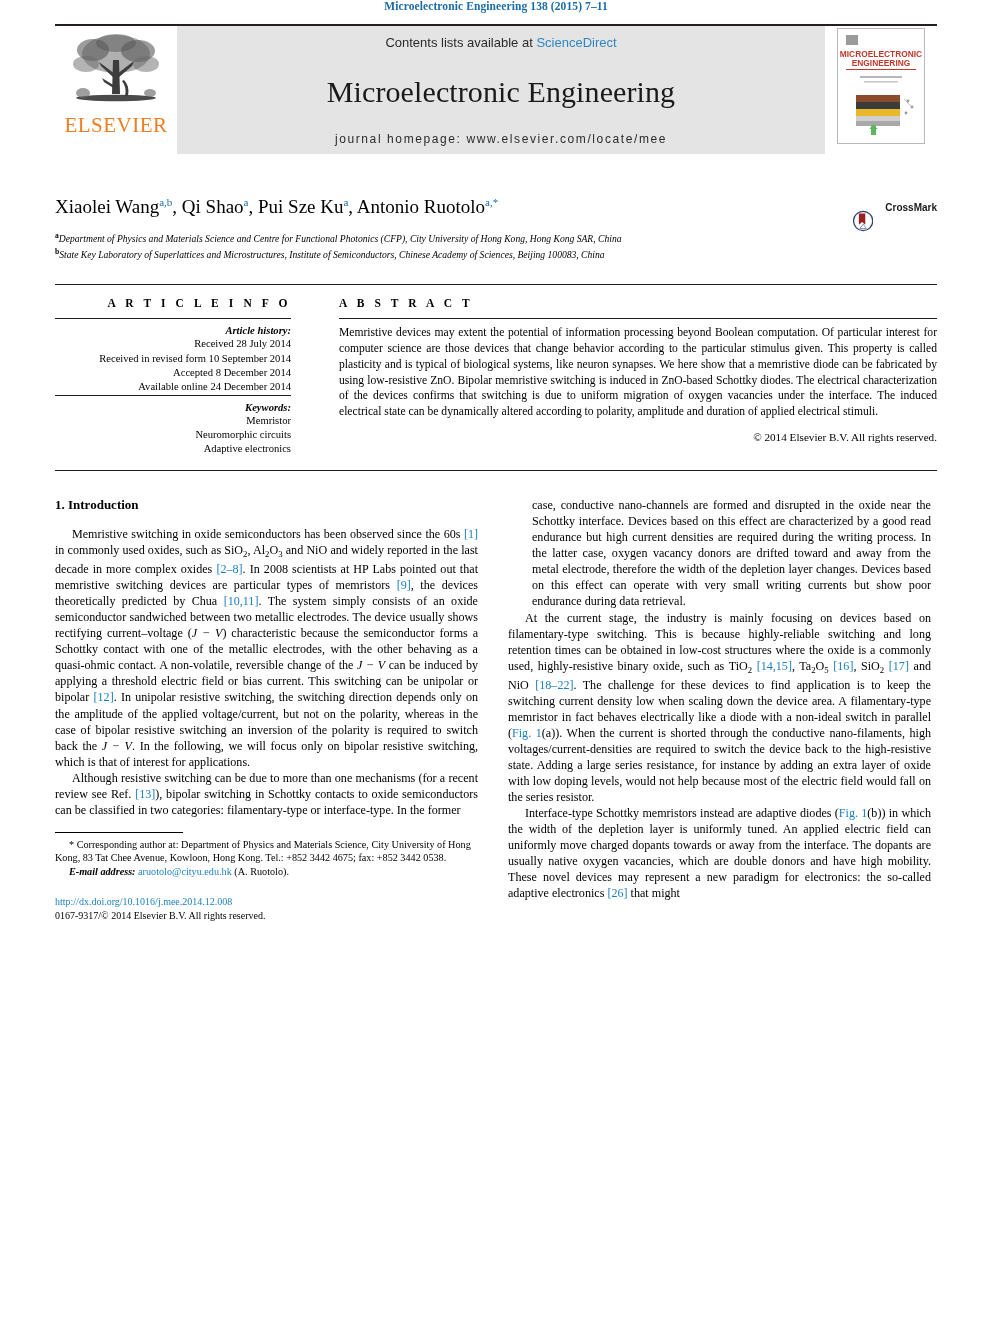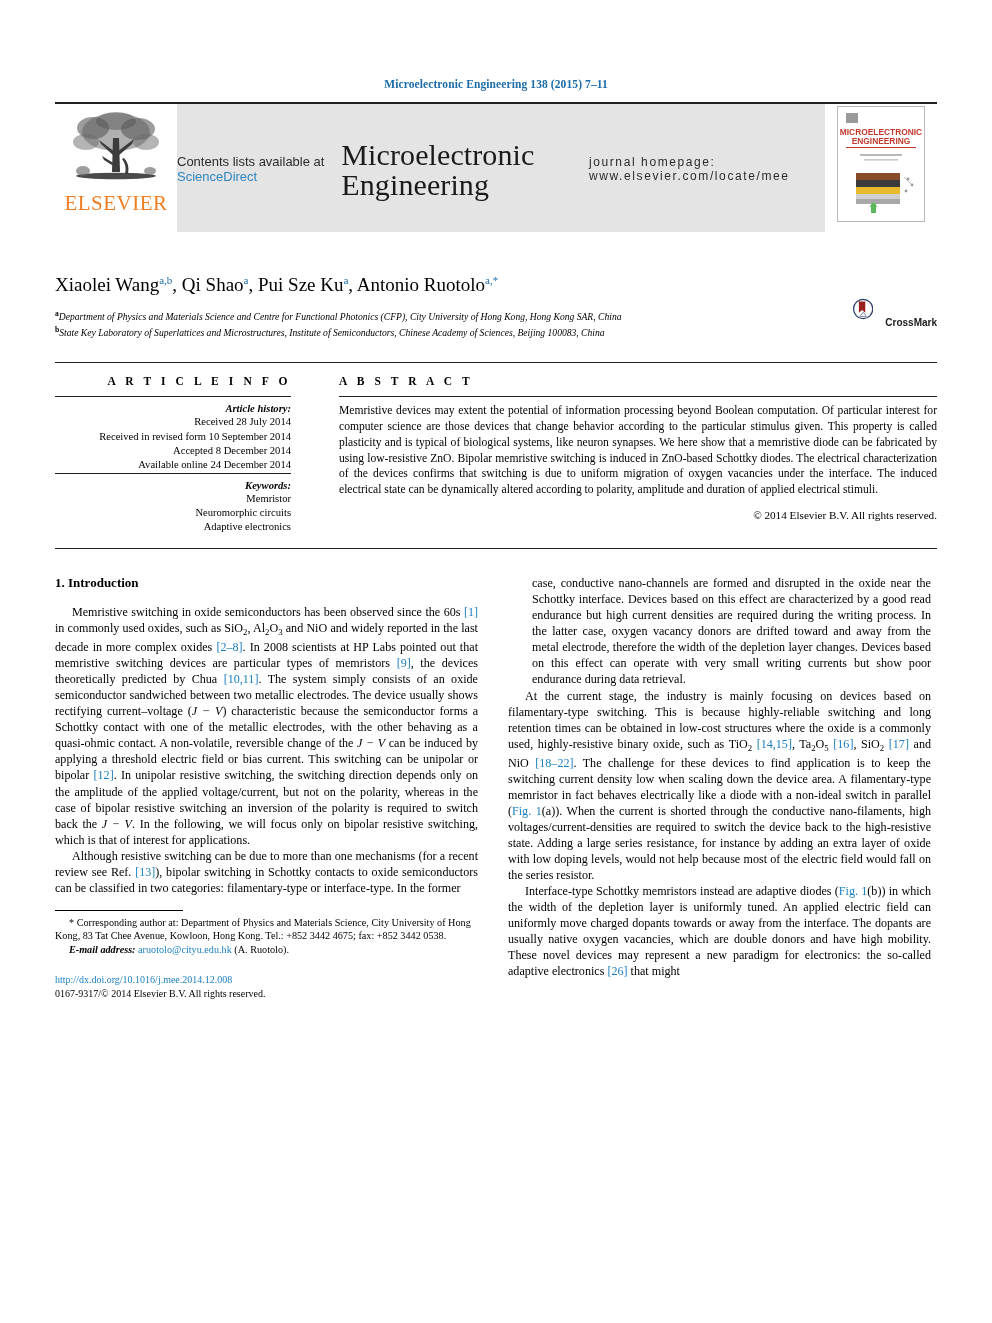--- a/index.html
+++ b/index.html
@@ -22,21 +22,20 @@
     padding: 0;
     box-sizing: border-box;
   }
 
   
   .running-head {
     text-align: center;
     font-size: 11.5px;
     font-weight: bold;
     color: #1b6ca8;
-    padding-top: 78px;
     letter-spacing: .1px;
   }
 
   
   .masthead {
     margin: 12px 55px 0 55px;
     border-top: 2px solid #231f20;
     display: flex;
     align-items: stretch;
     height: 128px;
@@ -60,20 +59,21 @@
     font-size: 21px;
     letter-spacing: .5px;
     color: #ef7d22;
     line-height: 1;
     margin-top: 1px;
   }
   .journal-banner {
     flex: 1 1 auto;
     background: #e4e4e4;
     display: flex;
+    flex-direction: column;
     align-items: center;
     justify-content: space-between;
     padding: 9px 0 8px 0;
   }
   .contents-line {
     font-family: "Liberation Sans", sans-serif;
     font-size: 13px;
     color: #2b2b2b;
   }
   .contents-line .sd {
@@ -140,25 +140,25 @@
     line-height: 1.45;
   }
   .affiliations sup {
     font-style: normal;
     font-weight: bold;
     font-size: 7.6px;
   }
   .crossmark {
     position: absolute;
     right: 0;
-    top: 14px;
+    top: 6px;
     width: 84px;
     height: 40px;
     display: flex;
-    align-items: flex-end;
+    align-items: flex-start;
     gap: 12px;
   }
   .crossmark-label {
     font-family: "Liberation Sans", sans-serif;
     font-weight: bold;
     font-size: 10px;
     color: #1a1a1a;
   }
 
   

